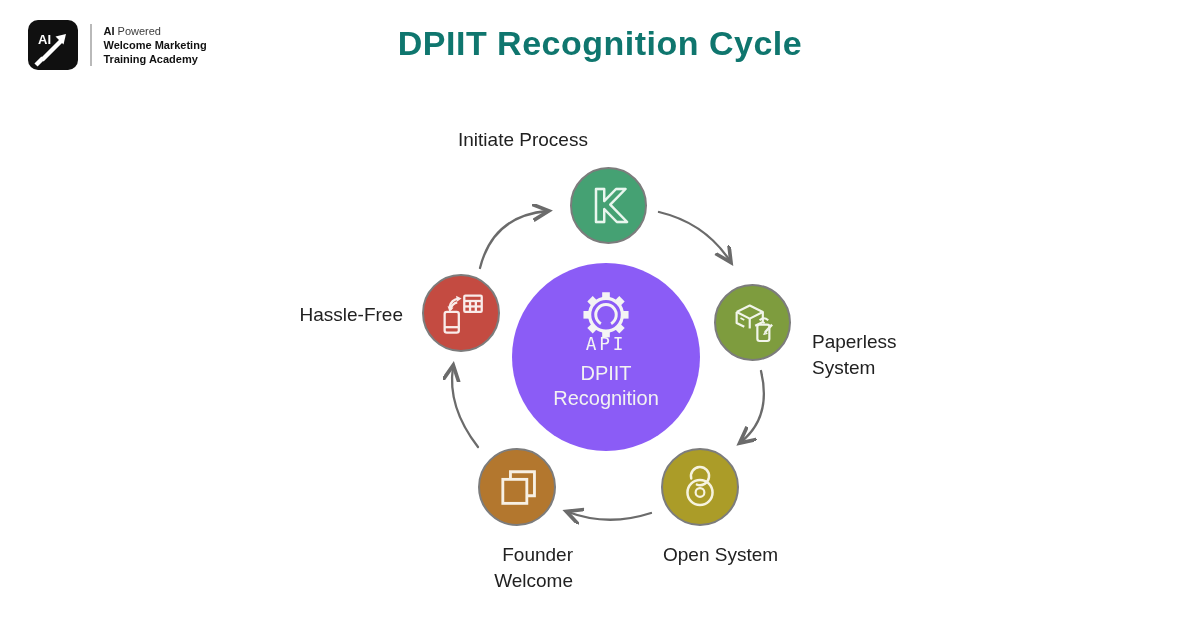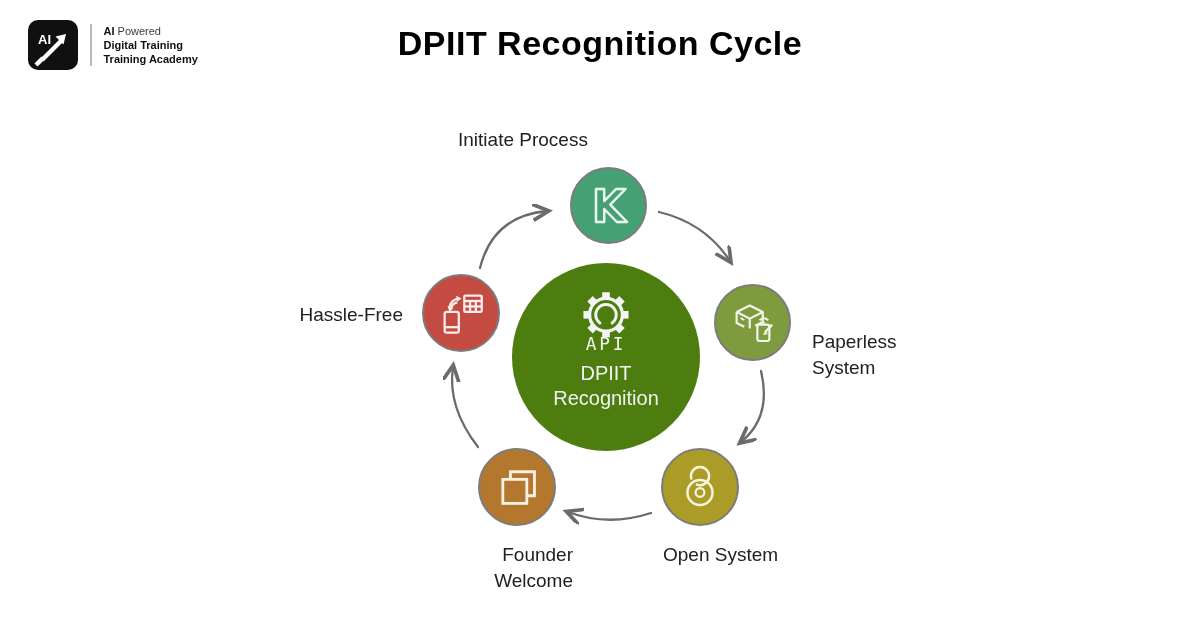--- a/index.html
+++ b/index.html
@@ -8,21 +8,21 @@
 
   
   .logo{position:absolute;left:28px;top:20px;display:flex;align-items:center;}
   .logo-badge{width:50px;height:50px;background:#101010;border-radius:10px;position:relative;flex:0 0 auto;}
   .logo-divider{width:1.5px;height:42px;background:#b9b9b9;margin:0 12px 0 12px;}
   .logo-text{font-size:11px;line-height:14px;color:#111;}
   .logo-text .l1 b{color:#111;}
   .logo-text .l1 .rest{color:#3c3c3c;font-weight:400;}
   .logo-text .l2,.logo-text .l3{font-weight:700;}
   .page-title{position:absolute;left:0;right:0;top:24px;text-align:center;
-    font-size:34px;font-weight:700;letter-spacing:.5px;color:#000000;}
+    font-size:34px;font-weight:700;letter-spacing:.5px;color:#0f766e;}
 
   
   .arrows{position:absolute;left:0;top:0;pointer-events:none;}
   .node{position:absolute;border-radius:50%;border:2.5px solid #7c7c7c;box-sizing:border-box;
     display:flex;align-items:center;justify-content:center;}
   .node svg{display:block;}
   .center-circle{position:absolute;left:512px;top:263px;width:188px;height:188px;border-radius:50%;
     display:flex;flex-direction:column;align-items:center;justify-content:flex-start;box-sizing:border-box;}
   .center-label{margin-top:2px;color:#f2f2f2;font-size:20px;font-weight:400;line-height:25px;
     text-align:center;white-space:pre-line;}
@@ -43,21 +43,21 @@
       <svg width="50" height="50" viewBox="0 0 50 50">
         <text x="10" y="24" font-size="13" font-weight="bold" fill="#ffffff">AI</text>
         <line x1="14" y1="40" x2="33" y2="21" stroke="#ffffff" stroke-width="4.5"></line>
         <polygon points="38,14 27.5,16.5 35.5,24.5" fill="#ffffff"></polygon>
         <line x1="8" y1="45" x2="15" y2="38" stroke="#ffffff" stroke-width="4.5"></line>
       </svg>
     </div>
     <div class="logo-divider"></div>
     <div class="logo-text">
       <div class="l1"><b>AI</b> <span class="rest">Powered</span></div>
-      <div class="l2">Digital Training</div>
+      <div class="l2">Welcome Marketing</div>
       <div class="l3">Training Academy</div>
     </div>
   </div>
 
   <div class="page-title">DPIIT Recognition Cycle</div>
 
   <svg class="arrows" width="1200" height="628" viewBox="0 0 1200 628">
     <defs>
       <marker id="ah" markerWidth="10" markerHeight="10" refX="6.2" refY="3.5" orient="auto">
         <path d="M0,0 L7,3.5 L0,7" fill="none" stroke="#6b6b6b" stroke-width="1.6"></path>
@@ -65,21 +65,21 @@
     </defs>
     <g fill="none" stroke="#6b6b6b" stroke-width="2.3" stroke-linecap="round">
       <path d="M480,268 Q493,216 547,211" marker-end="url(#ah)"></path>
       <path d="M659,212 Q705,223 730,261" marker-end="url(#ah)"></path>
       <path d="M761,371 Q772,417 741,442" marker-end="url(#ah)"></path>
       <path d="M651,513 Q608,527 568,512" marker-end="url(#ah)"></path>
       <path d="M478,447 Q447,407 453,367" marker-end="url(#ah)"></path>
     </g>
   </svg>
 
-  <div class="center-circle" style="background: #4d7c0f;">
+  <div class="center-circle" style="background: #8b5cf6;">
     <svg width="82" height="72" viewBox="0 0 60 48" style="margin-top:24px">
       <g stroke="#f4f4f4" fill="none">
         <g stroke-width="5.6" stroke-linecap="butt">
           <line x1="42" y1="18" x2="46.5" y2="18"></line>
           <line x1="38.5" y1="26.5" x2="41.7" y2="29.7"></line>
           <line x1="30" y1="30" x2="30" y2="34.5"></line>
           <line x1="21.5" y1="26.5" x2="18.3" y2="29.7"></line>
           <line x1="18" y1="18" x2="13.5" y2="18"></line>
           <line x1="21.5" y1="9.5" x2="18.3" y2="6.3"></line>
           <line x1="30" y1="6" x2="30" y2="1.5"></line>

